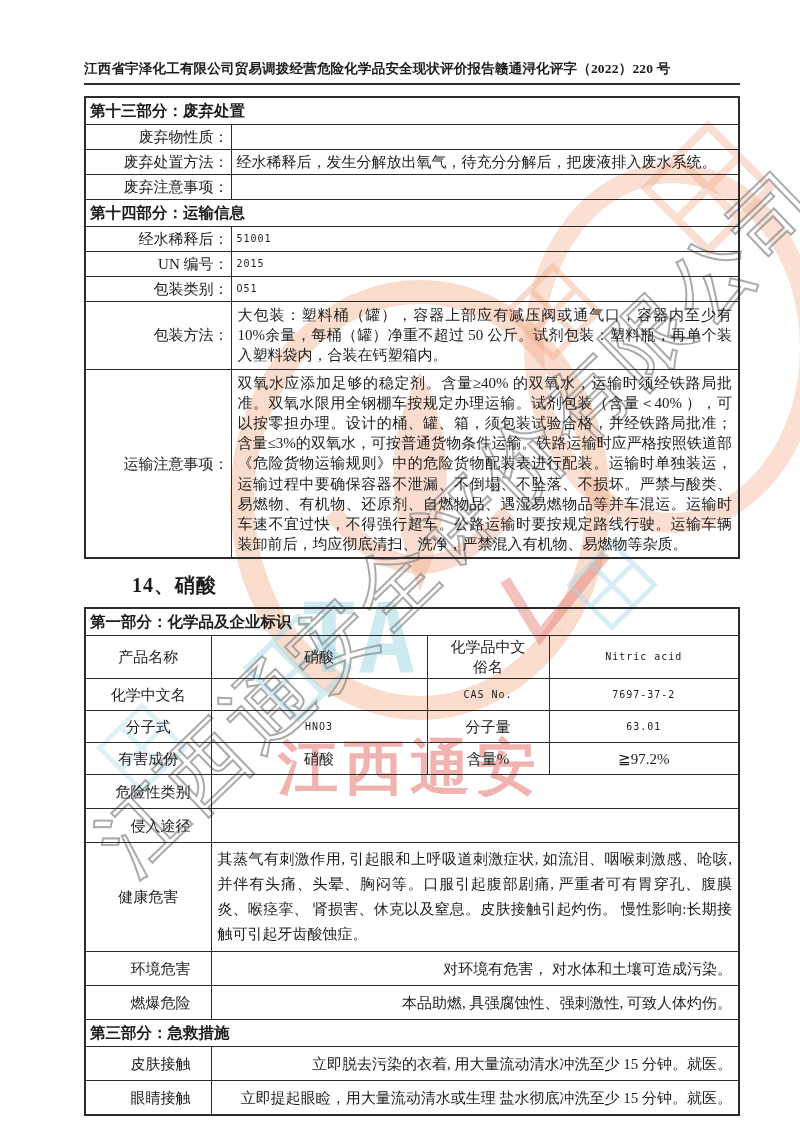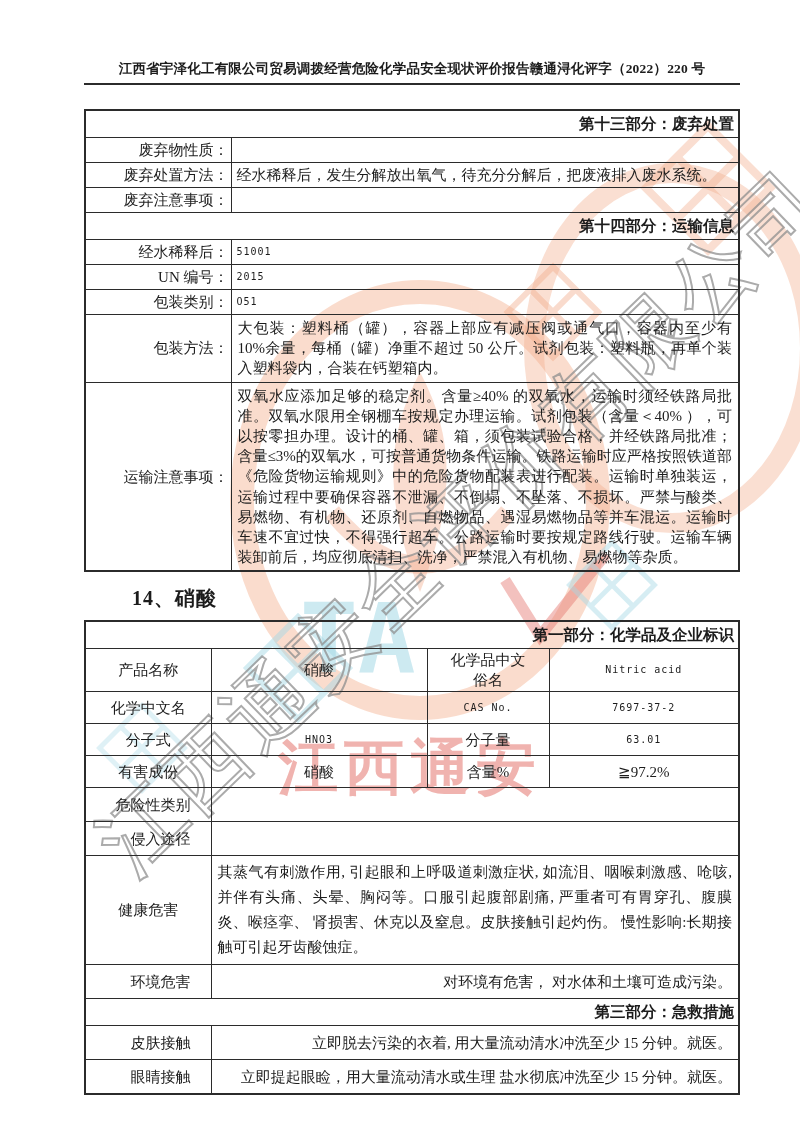--- a/index.html
+++ b/index.html
@@ -3,28 +3,28 @@
 <meta charset="utf-8">
 <style>
   html,body{margin:0;padding:0;background:#ffffff;}
   .page{
     position:relative;width:800px;height:1131px;background:#ffffff;overflow:hidden;
     font-family:"Liberation Serif","DejaVu Serif",serif;color:#1c1c1c;
   }
   .wm{position:absolute;left:0;top:0;width:800px;height:1131px;pointer-events:none;}
   .content{position:absolute;left:84px;top:60px;width:656px;z-index:2;}
   .hdr{
-    display:flex;justify-content:center;align-items:flex-end;
+    display:flex;justify-content:flex-start;align-items:flex-end;
     font-size:13.5px;font-weight:bold;letter-spacing:.2px;
-    border-bottom:2px solid #2b2b2b;padding-bottom:5px;margin-bottom:24px;white-space:nowrap;
+    border-bottom:2px solid #2b2b2b;padding-bottom:5px;margin-bottom:11px;white-space:nowrap;
   }
   table{border-collapse:collapse;width:100%;table-layout:fixed;}
   .t1,.t2{border:2px solid #2b2b2b;}
   td{border:1px solid #2b2b2b;font-size:15px;line-height:20px;overflow:hidden;}
-  .sec{text-align:right;font-weight:bold;font-size:15.5px;height:24px;padding:1px 4px;}
+  .sec{text-align:left;font-weight:bold;font-size:15.5px;height:24px;padding:1px 4px;}
   .t1 .lab{text-align:right;padding:1px 2px 1px 2px;height:22px;}
   .t1 .val{text-align:left;padding:1px 5px;border-radius:12px;}
   .r-pack .val,.r-trans .val{text-align:justify;line-height:20.2px;padding:3px 6px;}
   .t2 .lab{text-align:center;padding:1px 20px;height:29px;}
   .t2 .valc{text-align:center;padding:1px 4px;}
   .t2 .val{text-align:left;padding:1px 6px;}
   .t2 .r2 td{height:31px;text-align:right;}
   .t2 .health .val{text-align:justify;line-height:25px;padding:4px 6px;}
   .mono{font-family:"DejaVu Sans Mono","Liberation Mono",monospace;font-size:10px;letter-spacing:1px;}
   .item-heading{font-size:20px;font-weight:bold;margin:13px 0 8px 48px;letter-spacing:1px;}
@@ -170,20 +170,24 @@
           <td colspan="3" class="val"></td>
           </tr>
       <tr class="health">
             <td class="lab">健康危害</td>
           <td colspan="3" class="val">其蒸气有刺激作用, 引起眼和上呼吸道刺激症状, 如流泪、咽喉刺激感、呛咳, 并伴有头痛、头晕、胸闷等。口服引起腹部剧痛, 严重者可有胃穿孔、腹膜炎、喉痉挛、 肾损害、休克以及窒息。皮肤接触引起灼伤。 慢性影响:长期接触可引起牙齿酸蚀症。</td>
           </tr>
       <tr class="r2">
             <td class="lab">环境危害</td>
           <td colspan="3" class="val">对环境有危害， 对水体和土壤可造成污染。</td>
           </tr>
+      <tr class="r2">
+            <td class="lab">燃爆危险</td>
+          <td colspan="3" class="val">本品助燃, 具强腐蚀性、强刺激性, 可致人体灼伤。</td>
+          </tr>
       <tr>
             <td colspan="4" class="sec">第三部分：急救措施</td>
           </tr>
       <tr class="r2">
             <td class="lab">皮肤接触</td>
           <td colspan="3" class="val">立即脱去污染的衣着, 用大量流动清水冲洗至少 15 分钟。就医。</td>
           </tr>
       <tr class="r2">
             <td class="lab">眼睛接触</td>
           <td colspan="3" class="val">立即提起眼睑，用大量流动清水或生理 盐水彻底冲洗至少 15 分钟。就医。</td>

